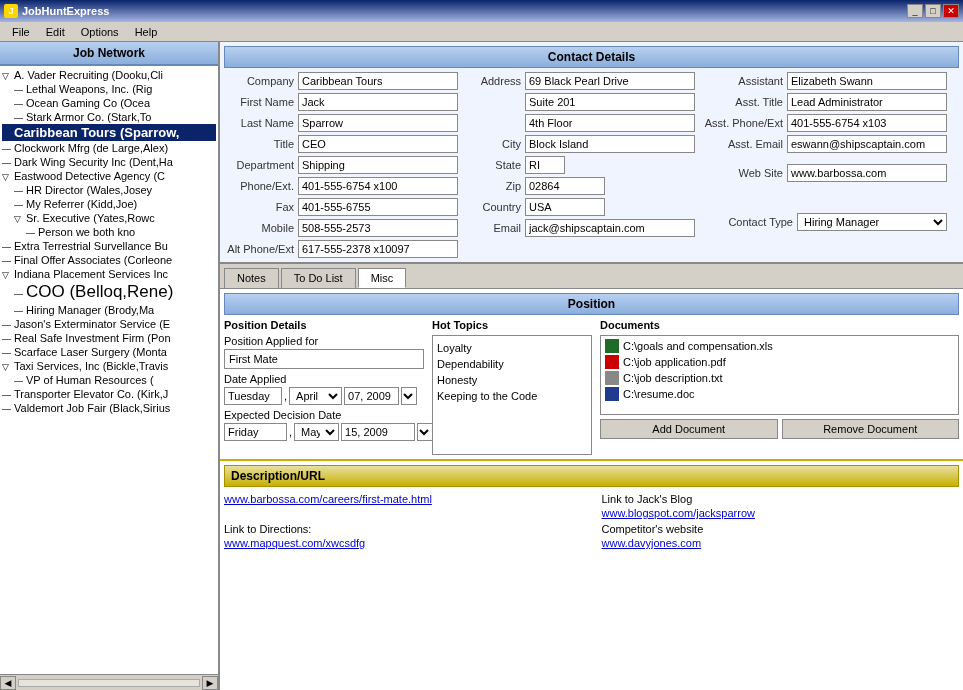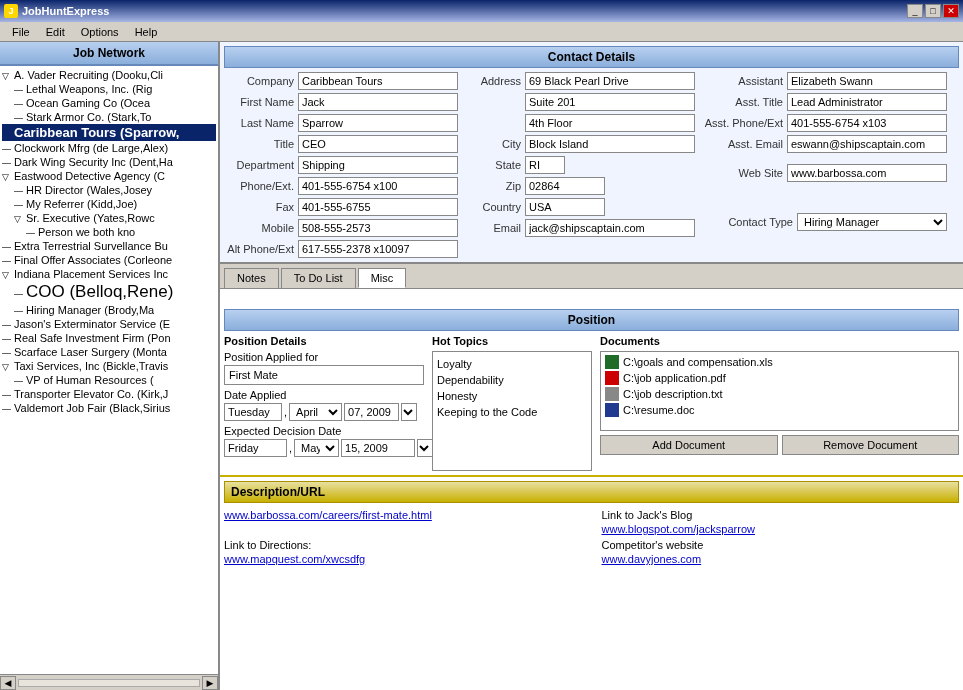--- a/index.html
+++ b/index.html
@@ -390,21 +390,21 @@
     </div>
 
     <div class="tab-bar">
       <div class="tab">Notes</div>
       <div class="tab">To Do List</div>
       <div class="tab active">Misc</div>
     </div>
 
     <div style="flex:1;overflow-y:auto;background:white;border-top:1px solid #888;">
 
-      <div style="padding:4px;margin-top:16px;">
+      <div style="padding:4px;">
         <div class="pos-header">Position</div>
         <div style="display:flex;gap:8px;">
 
           <div style="width:200px;">
             <div class="sub-section-label">Position Details</div>
             <div class="pos-field-label">Position Applied for</div>
             <input class="pos-input" type="text" value="First Mate" style="">
             <div class="pos-field-label">Date Applied</div>
             <div class="date-row" style="margin-bottom:4px;">
               <input class="date-input" style="width: 58px;" type="text" value="Tuesday">

